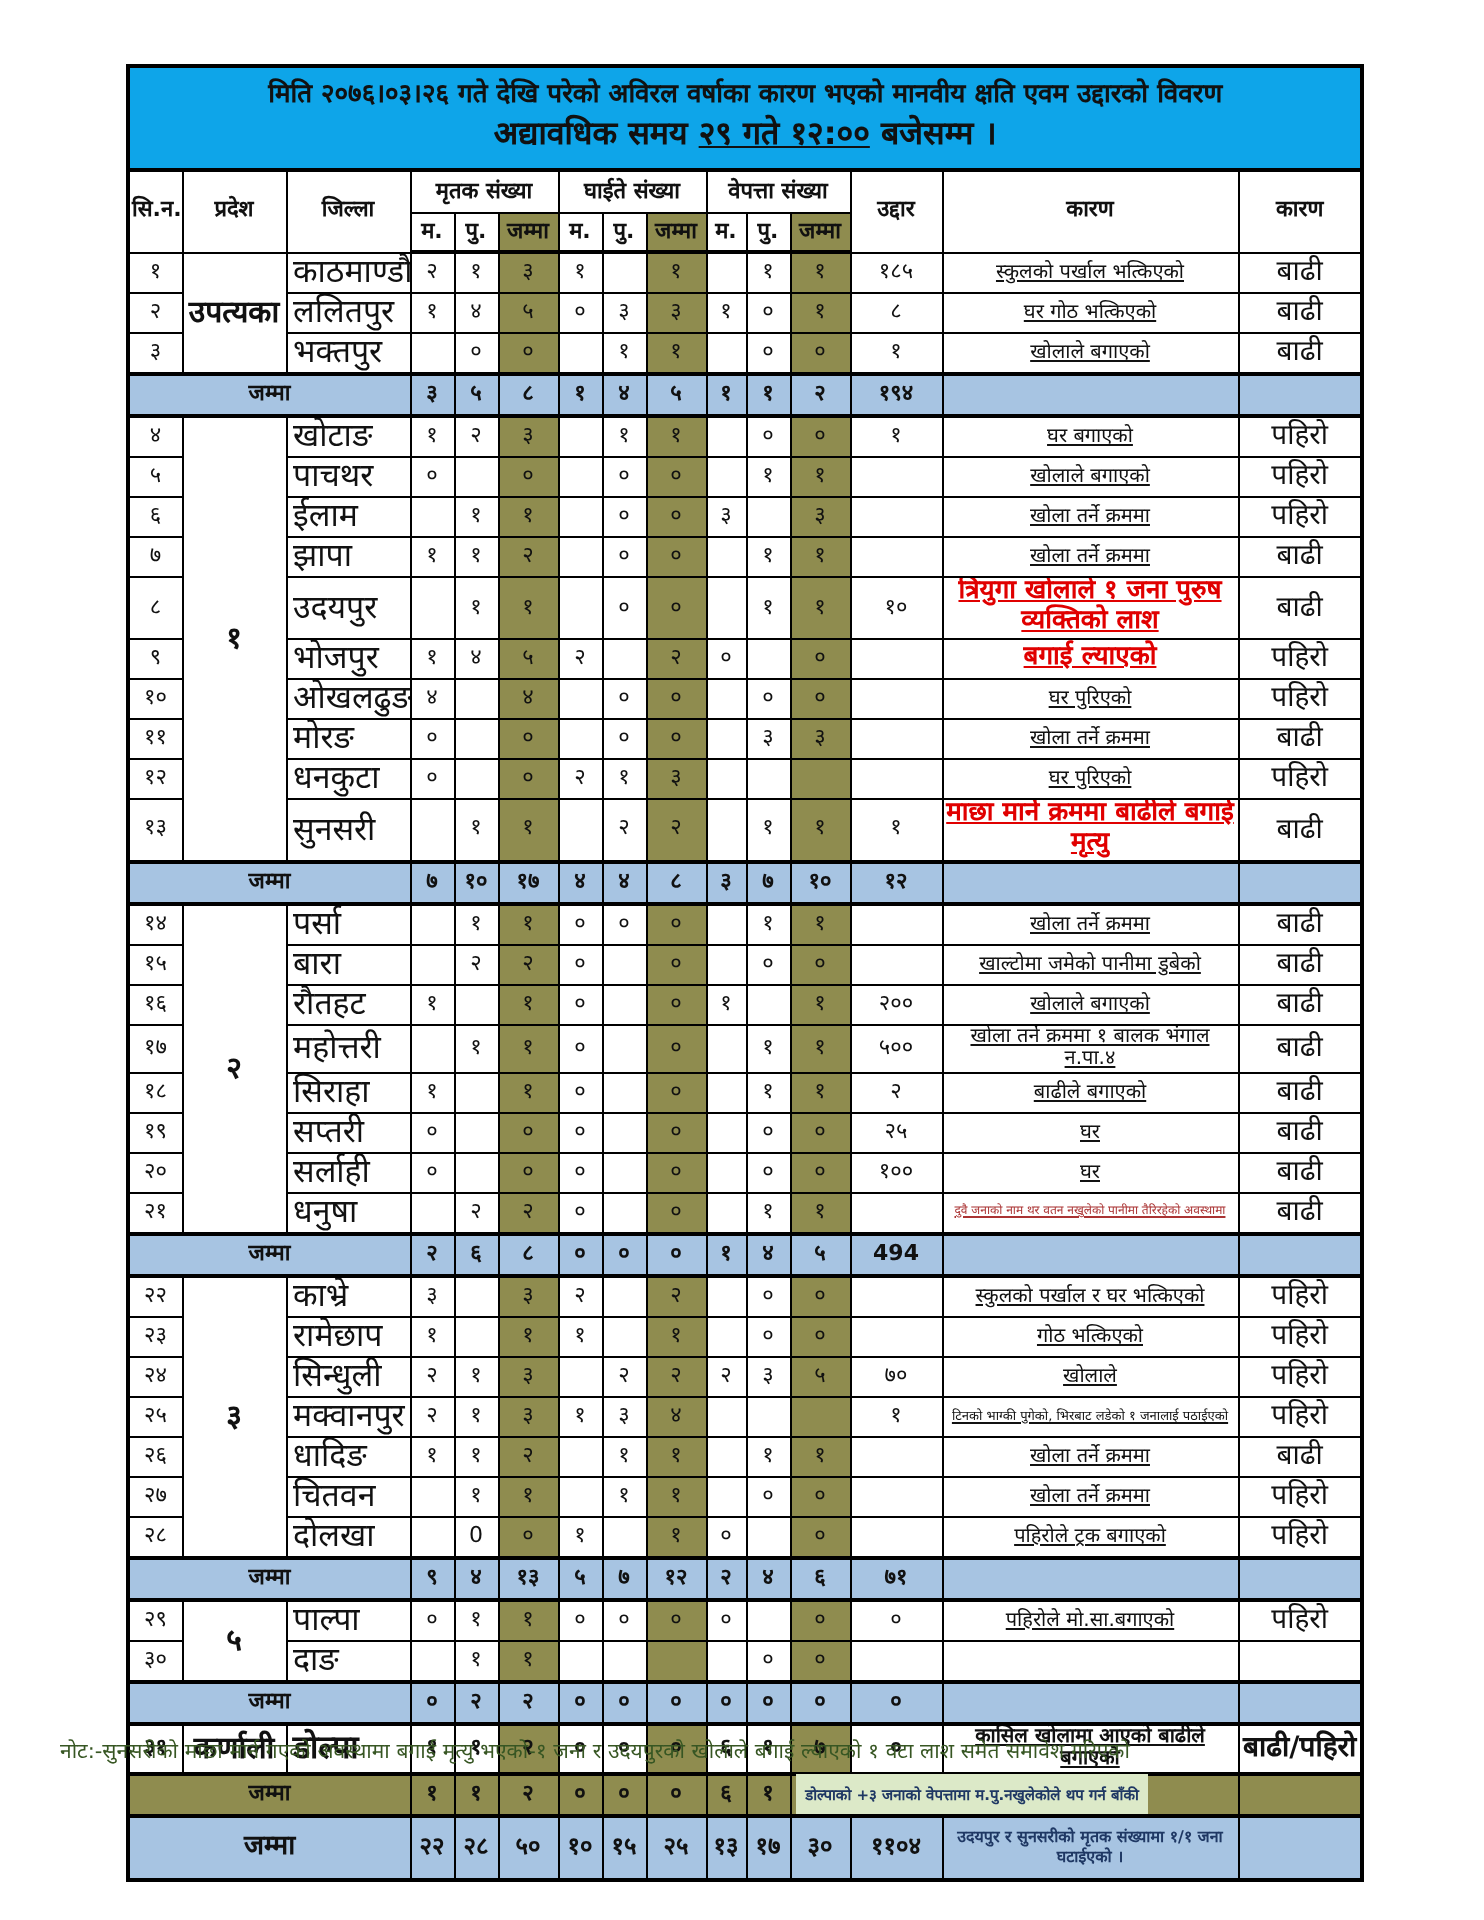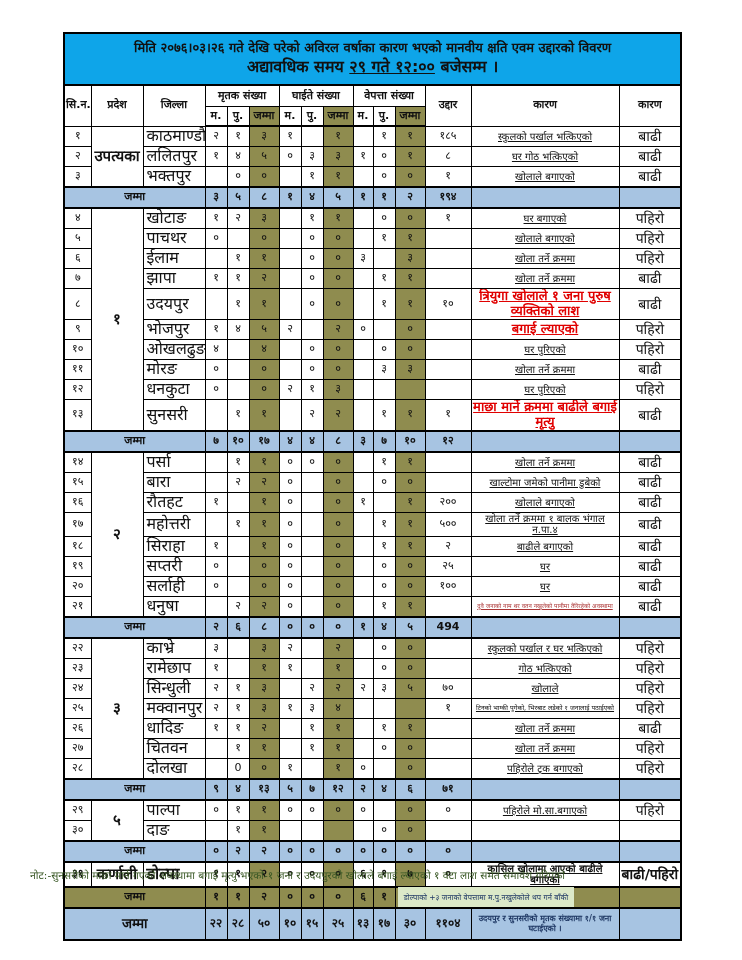--- a/index.html
+++ b/index.html
@@ -22,21 +22,21 @@
   td.red{color:#E00000;font-weight:bold;font-size:13px;}
   td.small{font-size:6.5px;line-height:1.05;}
   td.small-red{font-size:6px;color:#A33;line-height:1.05;}
   tr.jamma td{background:#A7C4E2;font-weight:bold;border-top:2px solid #000;border-bottom:2px solid #000;}
   tr.jamma.olive-total td{background:#8F8C4F;}
   tr.bold-row td{font-weight:bold;}
   tr.grand td{background:#A7C4E2;font-weight:bold;height:30px;font-size:12px;border-top:2px solid #000;}
   tr.grand td.glabel{font-size:13.5px;}
   tr.grand td.gnote{font-size:8px;color:#1F3864;line-height:1.25;}
   .footnote{position:absolute;left:30px;top:868px;width:685px;text-align:left;font-size:10.5px;font-weight:normal;color:#375623;}
-  .sidenote{position:absolute;left:398px;top:887px;width:172px;background:#DCE9C8;color:#1F3864;font-size:7.5px;font-weight:normal;text-align:center;padding:5px 2px;}
+  .sidenote{position:absolute;left:398px;top:887px;width:172px;background:#DCE9C8;color:#1F3864;font-size:7.5px;font-weight:bold;text-align:center;padding:5px 2px;}
 </style>
 </head>
 <body>
 
 <div class="page">
   <table class="main">
     <colgroup>
       <col style="width:27px">
         <col style="width:52px">
         <col style="width:62px">

